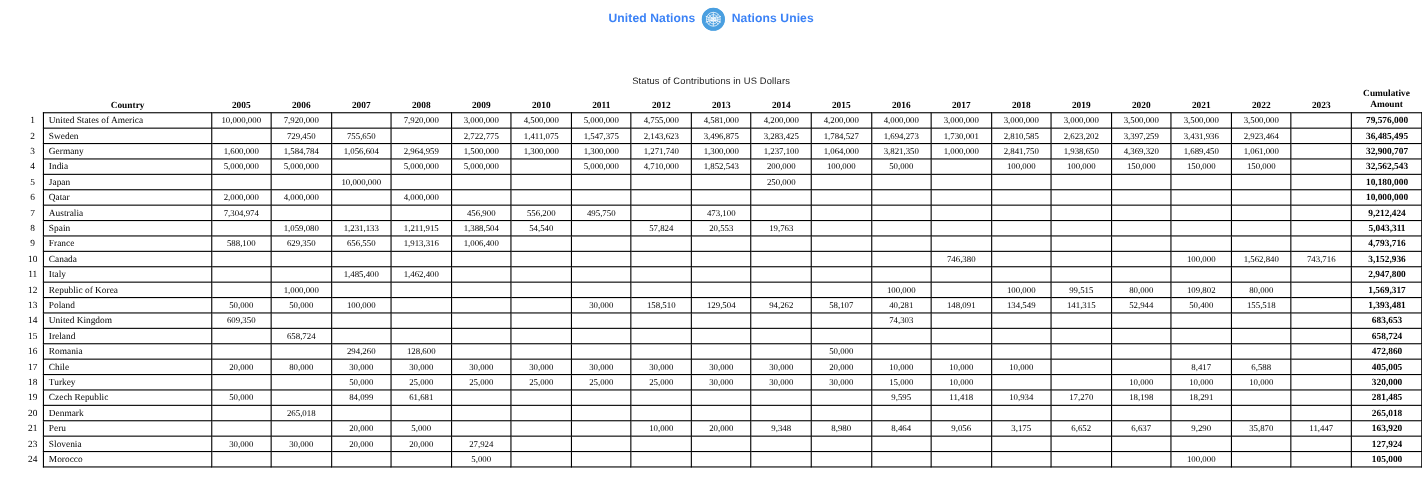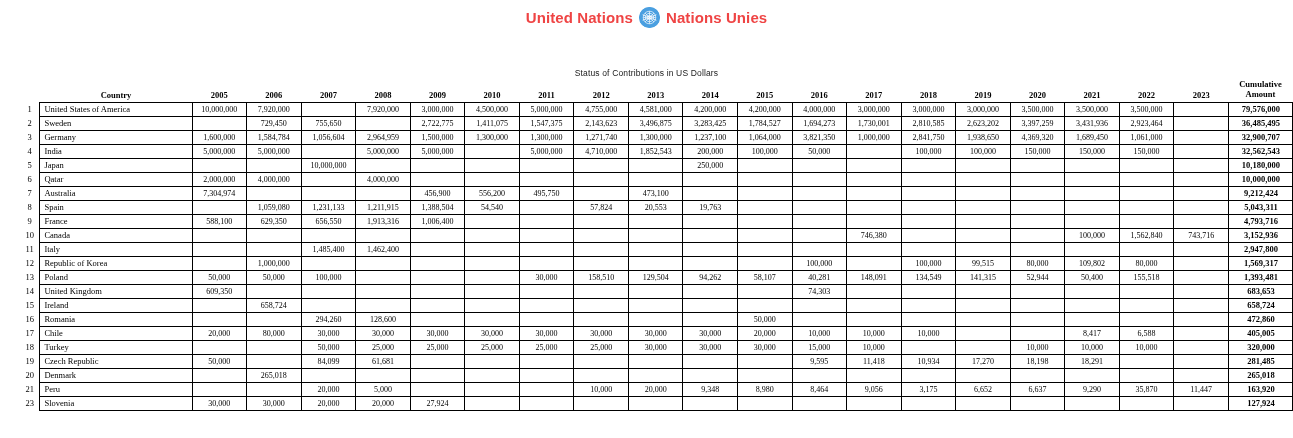--- a/index.html
+++ b/index.html
@@ -18,24 +18,24 @@
   
   .masthead {
     height: 34px;
     display: flex;
     align-items: center;
     justify-content: center;
     gap: 6px;
   }
   .masthead-text {
     font-family: "Liberation Sans", "DejaVu Sans", sans-serif;
-    font-size: 15px;
+    font-size: 11px;
     font-weight: bold;
     letter-spacing: .1px;
-    color: #ef4444;
+    color: #3b82f6;
   }
   .un-emblem {
     width: 21px;
     height: 21px;
     border-radius: 50%;
     background: #4a9fe0;
     position: relative;
     display: inline-block;
     overflow: hidden;
     flex: 0 0 auto;
@@ -725,15 +725,39 @@
           <td class="cell-val"></td>
           <td class="cell-val"></td>
           <td class="cell-val"></td>
           <td class="cell-val"></td>
           <td class="cell-val"></td>
           <td class="cell-val"></td>
           <td class="cell-val"></td>
           <td class="cell-val"></td>
           <td class="cell-cum">127,924</td>
         </tr>
+        <tr>
+          <td class="cell-num">24</td>
+          <td class="cell-country">Morocco</td>
+          <td class="cell-val"></td>
+          <td class="cell-val"></td>
+          <td class="cell-val"></td>
+          <td class="cell-val"></td>
+          <td class="cell-val">5,000</td>
+          <td class="cell-val"></td>
+          <td class="cell-val"></td>
+          <td class="cell-val"></td>
+          <td class="cell-val"></td>
+          <td class="cell-val"></td>
+          <td class="cell-val"></td>
+          <td class="cell-val"></td>
+          <td class="cell-val"></td>
+          <td class="cell-val"></td>
+          <td class="cell-val"></td>
+          <td class="cell-val"></td>
+          <td class="cell-val">100,000</td>
+          <td class="cell-val"></td>
+          <td class="cell-val"></td>
+          <td class="cell-cum">105,000</td>
+        </tr>
       </tbody>
   </table>
 </div>
 
 </body></html>

